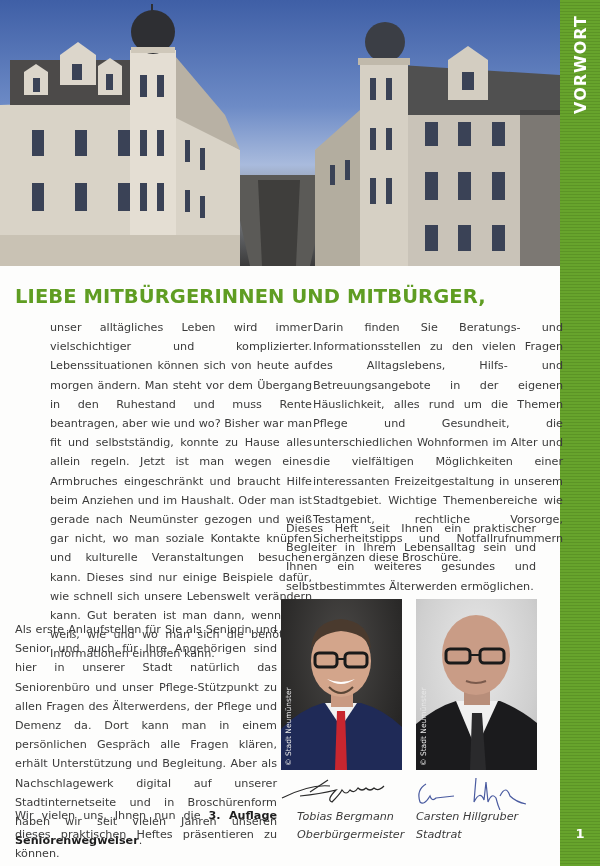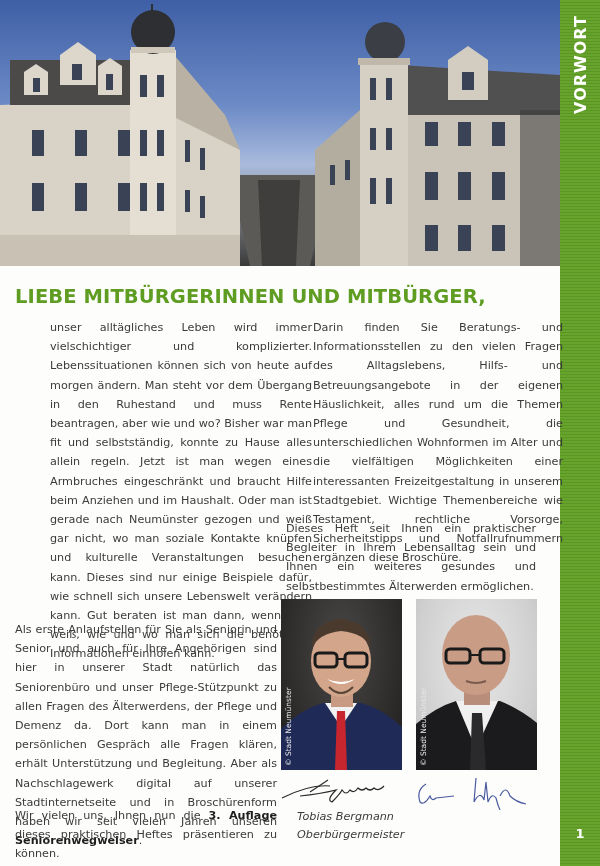--- a/index.html
+++ b/index.html
@@ -207,14 +207,18 @@
     <svg width="120" height="34" viewBox="0 0 120 34">
       <path d="M12,8 Q2,14 6,26 Q10,30 16,20 Q18,26 22,22 L40,20" stroke="#4a5ba0" stroke-width="1.2" fill="none"></path>
       <path d="M62,2 L60,26 Q66,14 70,24 L72,6 L74,26 Q78,16 82,22 Q84,30 86,34 M86,20 Q92,8 96,20 Q102,26 112,28" stroke="#4a5ba0" stroke-width="1.2" fill="none"></path>
     </svg>
   </div>
 
   <div class="signer signer-1">
     <div>Tobias Bergmann</div>
     <div>Oberbürgermeister</div>
   </div>
+  <div class="signer signer-2">
+    <div>Carsten Hillgruber</div>
+    <div>Stadtrat</div>
+  </div>
 
 </div>
 
 </body></html>

